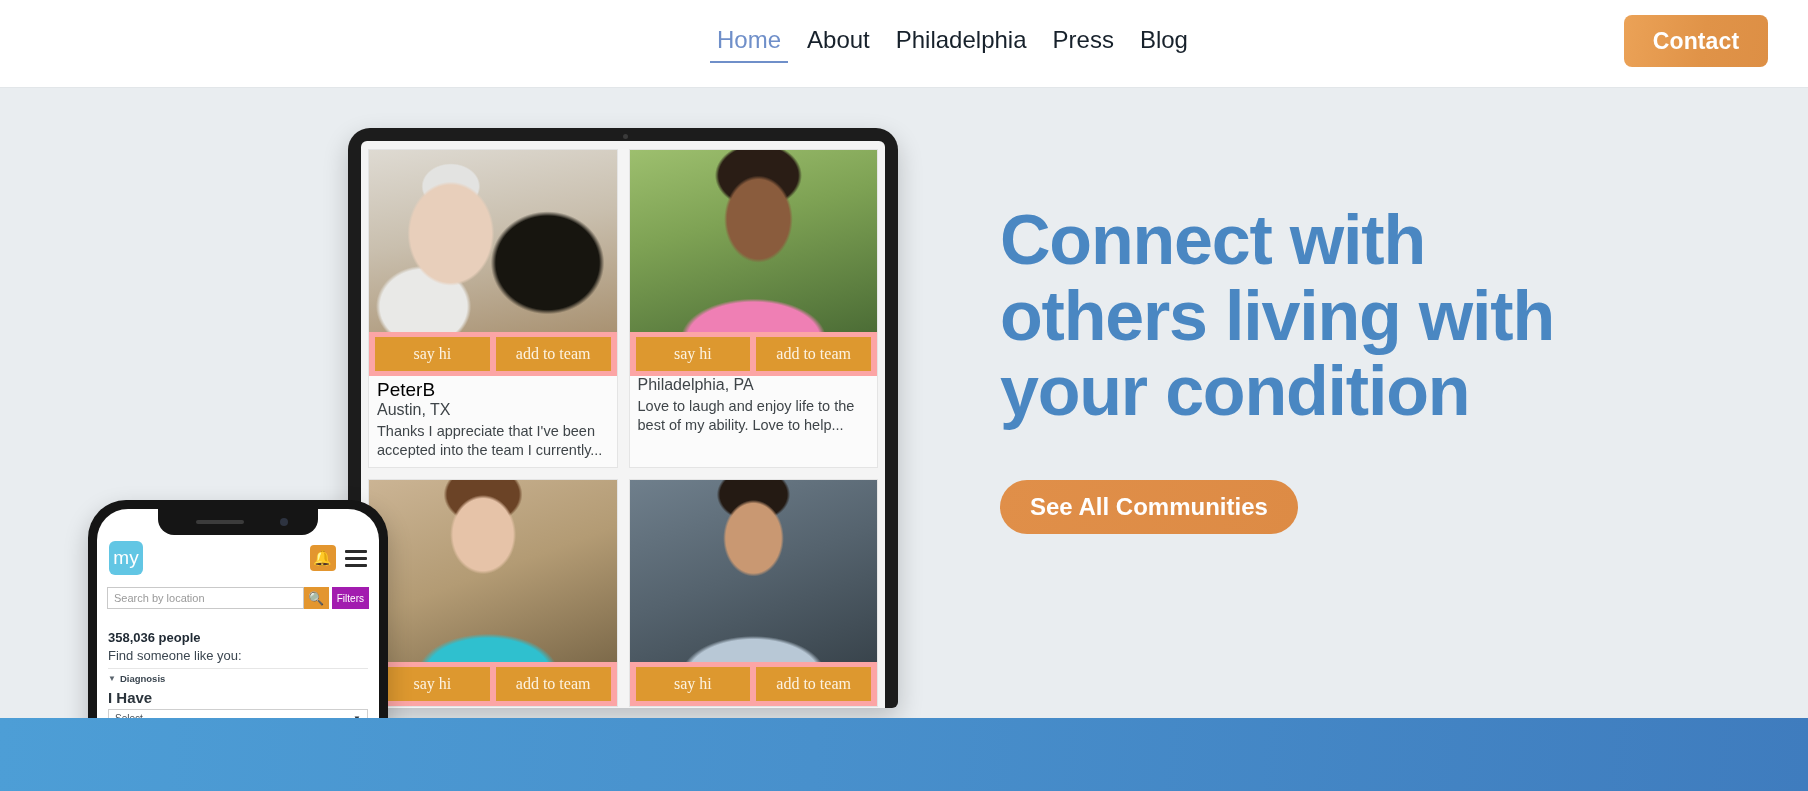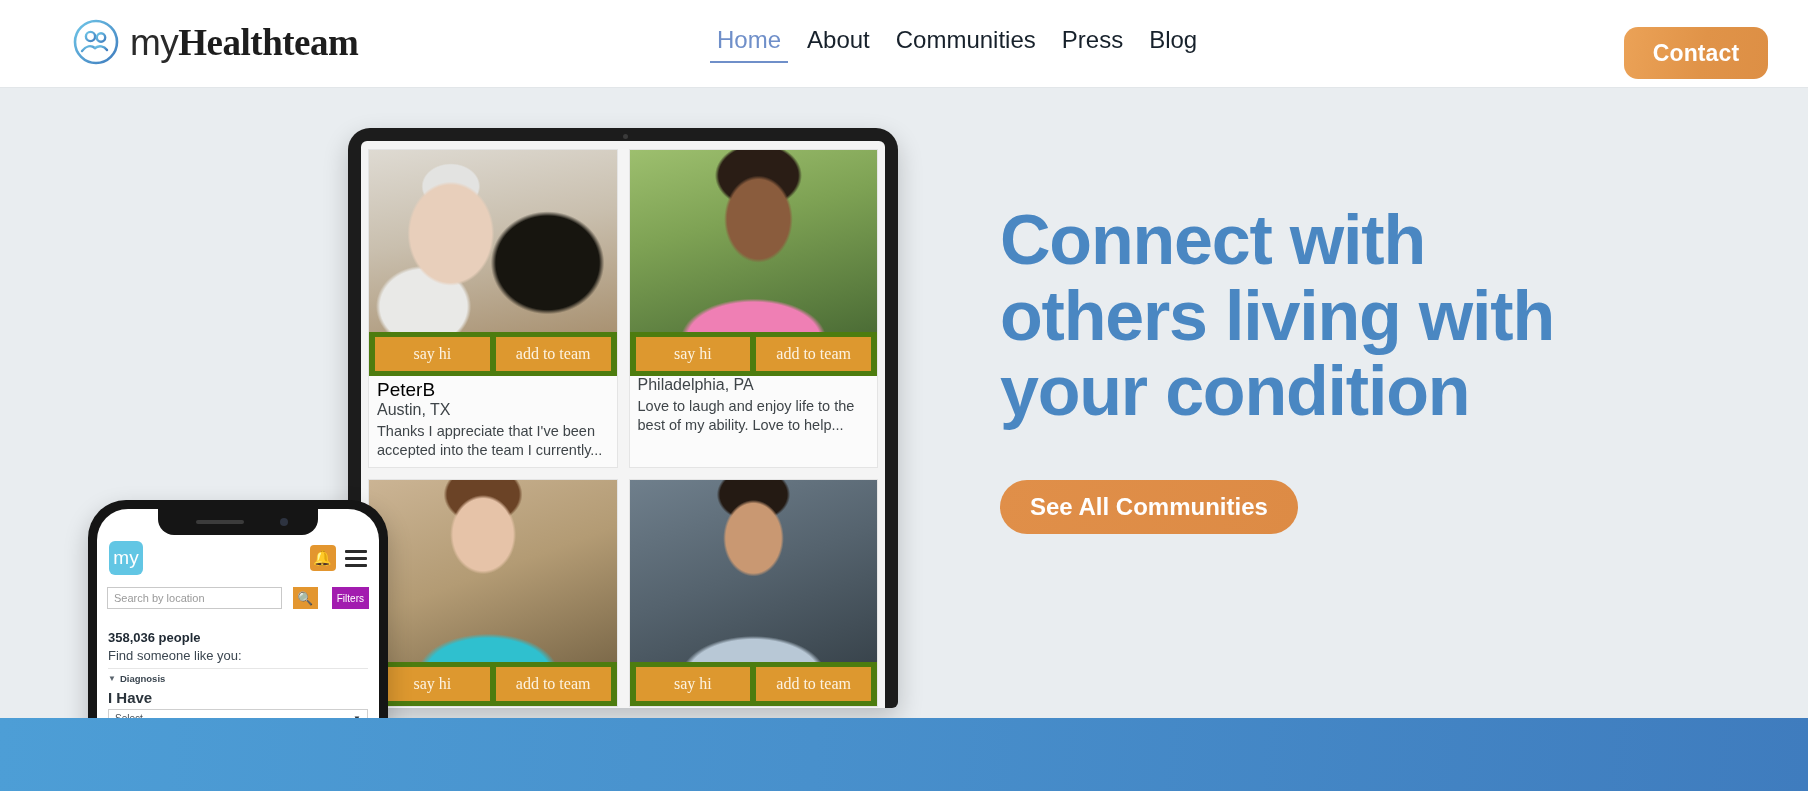--- a/index.html
+++ b/index.html
@@ -35,27 +35,26 @@
     cursor: pointer; position: relative;
   }
   .nav-item.active { color: #6f8fc9; }
   .nav-item.active::after {
     content: ""; position: absolute; left: 6px; right: 6px; bottom: 0;
     height: 2px; background: #6f8fc9;
   }
 
   .contact-btn {
     position: absolute; right: 40px; top: 15px;
-    width: 144px; height: 52px; border-radius: 14px;
+    width: 144px; height: 52px; border-radius: 8px;
     background: linear-gradient(100deg, #eba257 0%, #e09348 55%, #dd8f45 100%);
     color: #ffffff; font-size: 23px; font-weight: 700;
     display: flex; align-items: center; justify-content: center;
     border: none; cursor: pointer; letter-spacing: .1px;
     font-family: "Liberation Sans", sans-serif;
-    margin-top: 12px;
   }
 
   
   .hero {
     position: absolute; top: 88px; left: 0;
     width: 1808px; height: 630px;
     background: #e9edf0;
     overflow: hidden;
   }
   .hero-copy { position: absolute; left: 1000px; top: 115px; width: 700px; }
@@ -87,21 +86,21 @@
   }
   .tablet-screen {
     width: 100%; height: 100%;
     background: #f4f4f4; border-radius: 6px 6px 0 0;
     overflow: hidden; padding: 8px 7px 0 7px;
     display: grid; grid-template-columns: 1fr 1fr; gap: 11px;
     align-content: start;
   }
   .pcard { background: #fbfbfb; border: 1px solid #e4e4e4; overflow: hidden; }
   .pcard-photo { width: 100%; height: 182px; position: relative; overflow: hidden; }
-  .pcard-actions { display: flex; gap: 6px; padding: 5px 6px; background:#4d7c0f; }
+  .pcard-actions { display: flex; gap: 6px; padding: 5px 6px; background:#fca5a5; }
   .pcard-btn {
     flex: 1; height: 34px; background: #dd982f;
     display: flex; align-items: center; justify-content: center;
     color: #fdf3e2; font-size: 16px;
     font-family: "Liberation Serif", serif; cursor: pointer;
   }
   .pcard-name { padding: 3px 8px 0 8px; color: #000000; font-size: 19px; font-family:Liberation Sans, sans-serif; }
   .pcard-loc { padding: 0 8px; color: #3f4549; font-size: 16px; }
   .pcard-bio { padding: 3px 8px 8px 8px; color: #3f4549; font-size: 14.5px; line-height: 1.28; }
 
@@ -165,21 +164,21 @@
     font-family: "Liberation Sans", sans-serif;
   }
   .ph-right { display:flex; align-items:center; gap: 9px; }
   .ph-bell {
     width: 26px; height: 26px; border-radius: 4px; background:#e3962f;
     display:flex; align-items:center; justify-content:center; color:#fff; font-size: 15px;
   }
   .ph-burger { width: 22px; display:flex; flex-direction:column; gap:4px; }
   .ph-burger i { display:block; height: 3px; background:#2b2b2b; border-radius:1px; }
 
-  .ph-searchrow { display:flex; align-items:center; padding: 4px 10px 16px 10px; gap: 11px; }
+  .ph-searchrow { display:flex; align-items:center; padding: 4px 10px 16px 10px; gap: 0; }
   .ph-search {
     flex:1; height: 22px; border: 1px solid #c9c9c9; background:#fff;
     font-size: 11px; color:#9a9a9a; display:flex; align-items:center; padding: 0 6px;
   }
   .ph-searchbtn { width: 25px; height: 22px; background:#e3962f; color:#fff; display:flex; align-items:center; justify-content:center; font-size: 13px; }
   .ph-filters { height: 22px; background:#a21caf; color:#fff; font-size: 10px; display:flex; align-items:center; padding: 0 5px; margin-left: 3px; }
 
   .ph-count { padding: 5px 11px 0 11px; font-size: 13px; font-weight: 700; color:#1f2933; }
   .ph-find { padding: 3px 11px 0 11px; font-size: 13px; color:#3b4650; }
   .ph-sep { height:1px; background:#e6e6e6; margin: 5px 11px 0 11px; }
@@ -198,43 +197,25 @@
     position: absolute; top: 718px; left: 0;
     width: 1808px; height: 73px;
     background: linear-gradient(95deg, #4d9ed6 0%, #4890cc 45%, #3f7cbe 100%);
   }
 </style>
 </head>
 <body>
 
 <div class="header">
 
-  <div class="brand">
-    <span class="brand-mark">
-      <svg viewBox="0 0 48 48" width="48" height="48">
-        <defs>
-          <linearGradient id="lg" x1="0" y1="0" x2="1" y2="1">
-            <stop offset="0" stop-color="#6fc6e8"></stop>
-              <stop offset="1" stop-color="#3f7cbe"></stop>
-          </linearGradient>
-        </defs>
-        <circle cx="24" cy="24" r="21" fill="none" stroke="url(#lg)" stroke-width="2.6"></circle>
-        <circle cx="18.5" cy="18.5" r="4.6" fill="none" stroke="url(#lg)" stroke-width="2.4"></circle>
-        <circle cx="29" cy="19.5" r="4.2" fill="none" stroke="url(#lg)" stroke-width="2.4"></circle>
-        <path d="M10 33c4-5 9-6 13-3" fill="none" stroke="url(#lg)" stroke-width="2.4" stroke-linecap="round"></path>
-        <path d="M23 30c4-3 9-2 12 2" fill="none" stroke="url(#lg)" stroke-width="2.4" stroke-linecap="round"></path>
-      </svg>
-    </span>
-    <span class="brand-text"><span class="lite">my</span><span class="bold">Healthteam</span></span>
-  </div>
 
   <nav class="nav">
     <div class="nav-item active">Home</div>
     <div class="nav-item">About</div>
-    <div class="nav-item">Communities</div>
+    <div class="nav-item">Philadelphia</div>
     <div class="nav-item">Press</div>
     <div class="nav-item">Blog</div>
   </nav>
 
   <button class="contact-btn">Contact</button>
 </div>
 
 <div class="hero">
 
   <div class="tablet">

